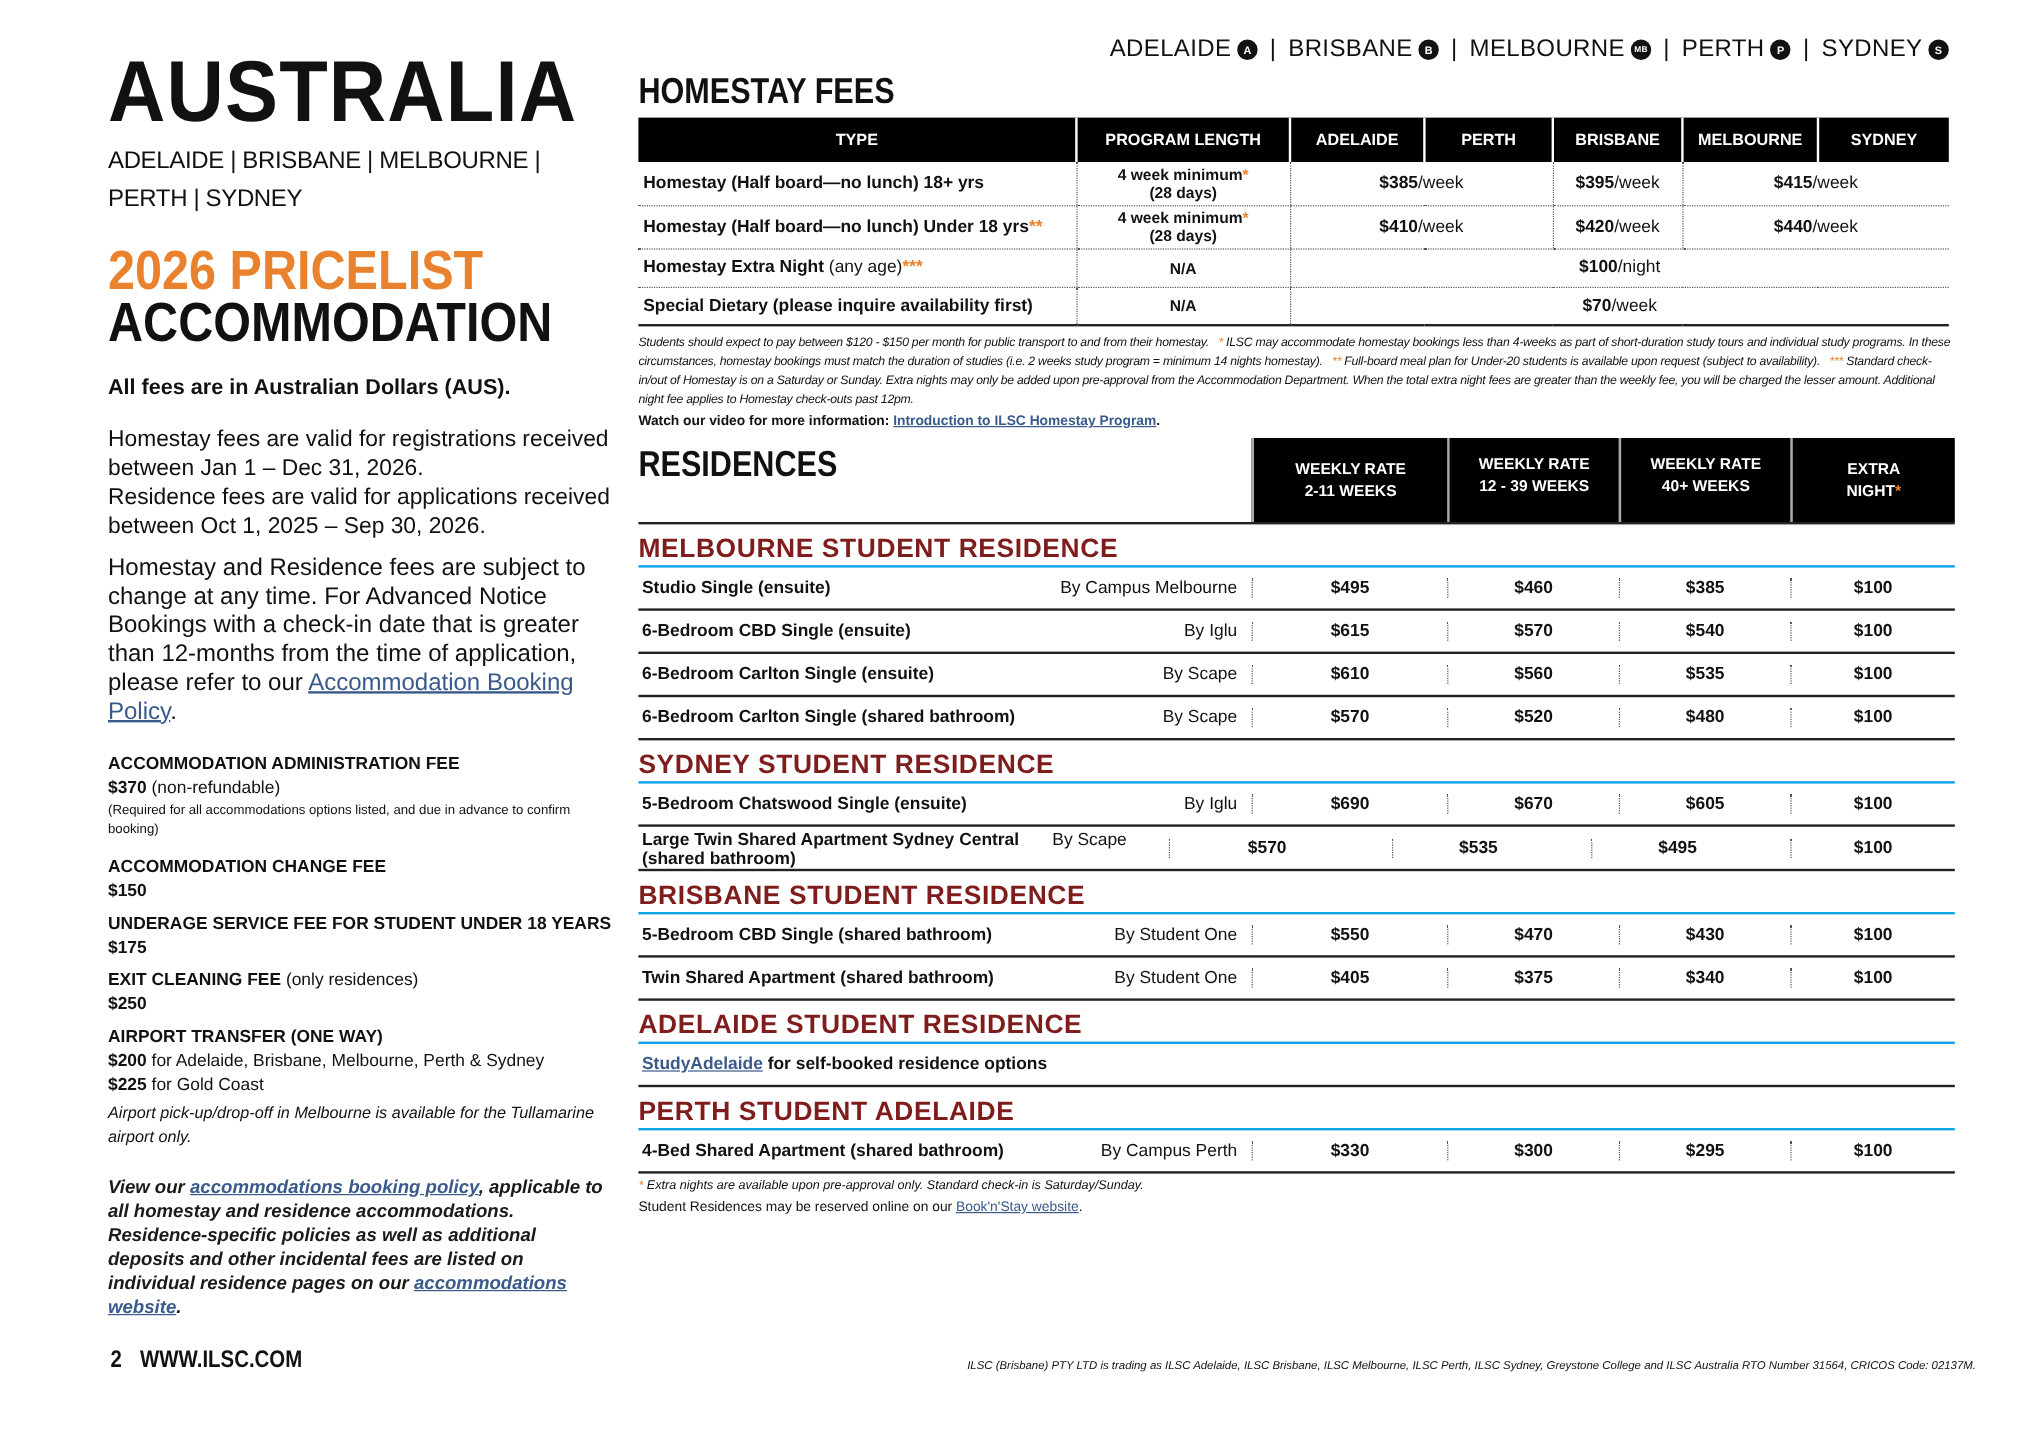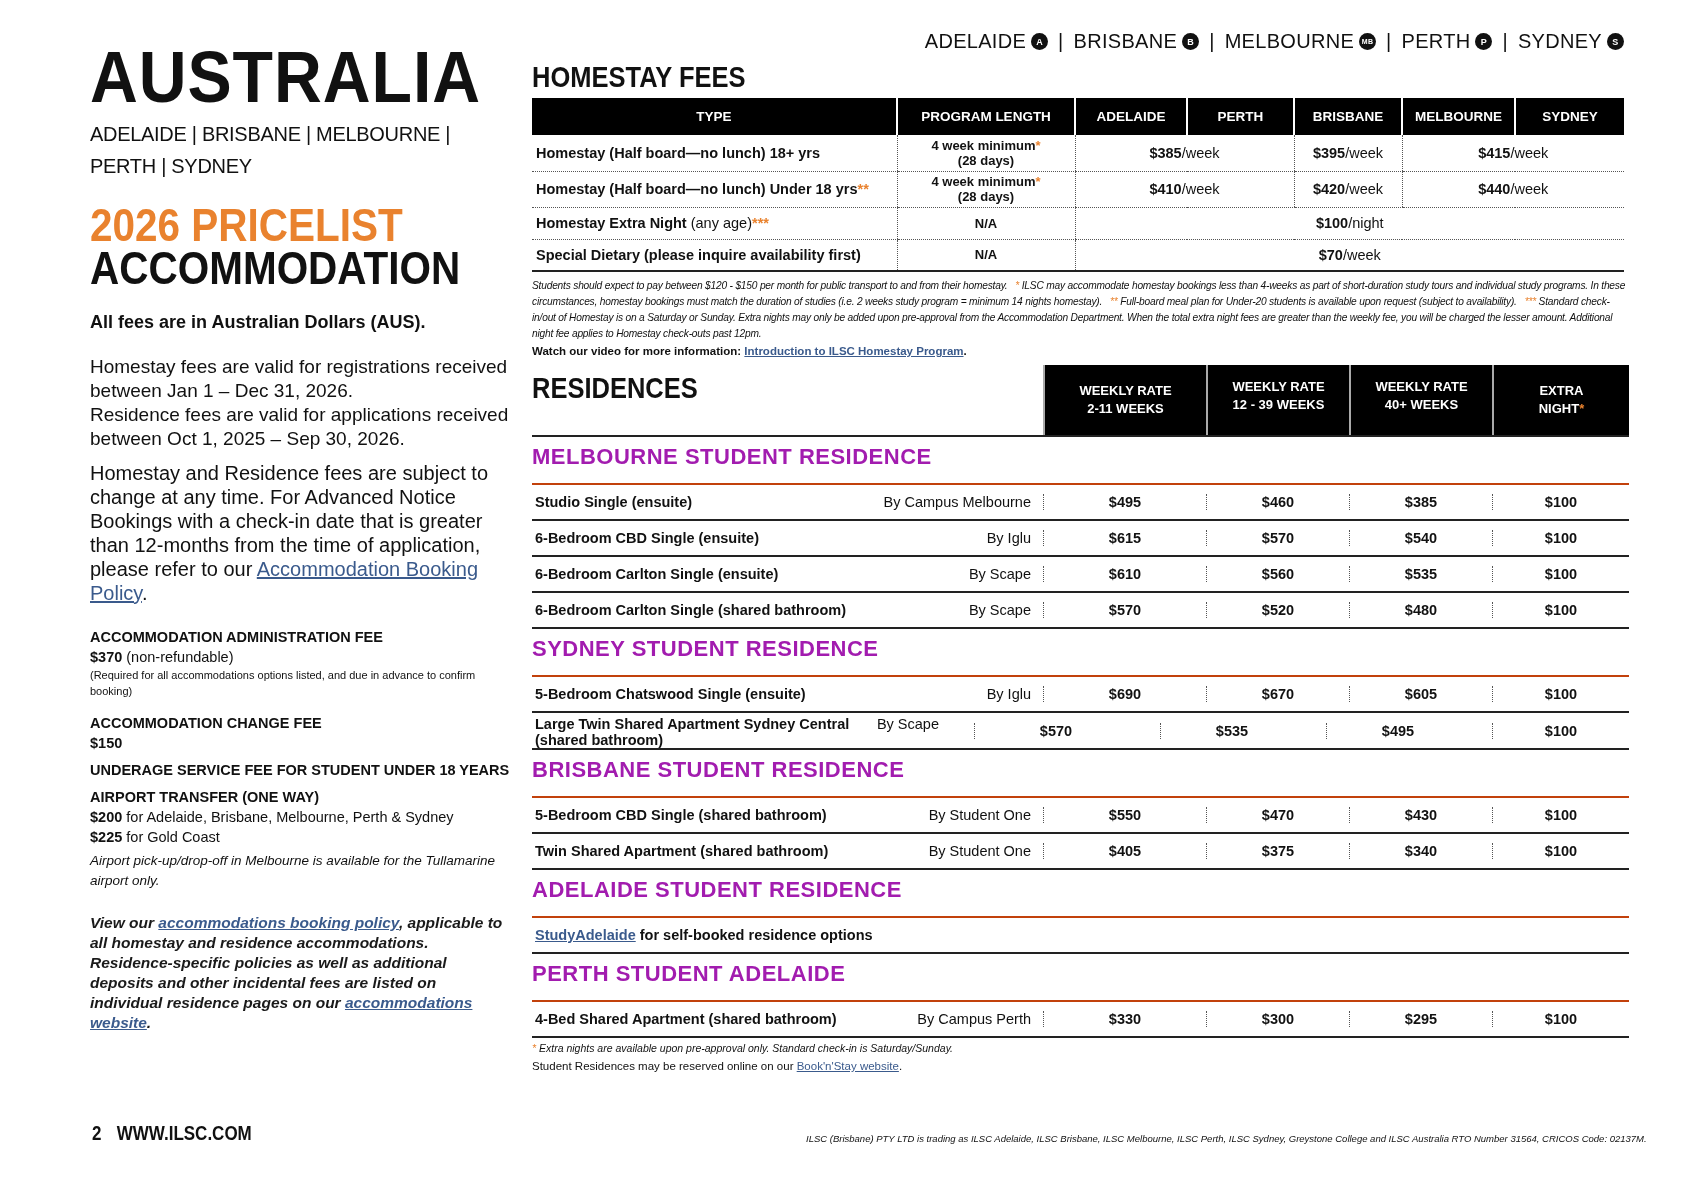--- a/index.html
+++ b/index.html
@@ -50,21 +50,21 @@
   .hs-notes { margin-top: 6px; font-size: 10.2px; font-style: italic; line-height: 16px; letter-spacing: -0.2px; }
   .watch { margin-top: 3px; font-size: 11.5px; font-weight: bold; }
 
   .res-wrap { margin-top: 8px; width: 1097px; }
   .res-head { display: flex; align-items: stretch; border-bottom: 2px solid #222; }
   .res-head .title-cell { flex: 1; padding-top: 6px; }
   .res-head .hcell { background: #000; color: #fff; font-size: 13px; font-weight: 700; text-align: center; display: flex; align-items: center; justify-content: center; line-height: 18px; height: 70px; border-left: 2px solid #aaa; }
   .res-head .hcell:first-of-type { border-left: none; }
   .w1 { width: 163px; } .w2 { width: 143px; } .w3 { width: 143px; } .w4 { width: 137px; }
 
-  .city-h { font-size: 22px; font-weight: 700; color: #a21caf; letter-spacing: 0.5px; height: 48px; line-height: 40px; border-bottom: 2px solid #c2410c; transform-origin: left; }
+  .city-h { font-size: 22px; font-weight: 700; color: #7f1d1d; letter-spacing: 0.5px; height: 36px; line-height: 40px; border-bottom: 2px solid #0ea5e9; transform-origin: left; }
   .res-row { display: flex; align-items: center; border-bottom: 2px solid #222; height: 36px; }
   .res-row.tall { height: 37px; gap: 23px; }
   .res-row .name { flex: 1; display: flex; justify-content: space-between; align-items: center; font-size: 14.5px; padding: 0 12px 0 3px; }
   .res-row .name .nm { font-weight: 700; line-height: 16px; }
   .res-row .name .by { font-weight: 400; }
   .res-row.tall .name { align-items: flex-start; padding-top: 2px; }
   .res-row .v { display: flex; align-items: center; justify-content: center; font-size: 14.5px; font-weight: 700; border-left: 1px dotted #555; }
   .adel-row { height: 36px; border-bottom: 2px solid #222; display: flex; align-items: center; font-size: 14.5px; font-weight: 700; padding-left: 3px; }
   .adel-row .link { font-weight: 700; }
   .res-notes { margin-top: 4px; font-size: 10.5px; font-style: italic; }
@@ -100,20 +100,25 @@
       <div class="fee-title">ACCOMMODATION ADMINISTRATION FEE</div>
       <div class="fee-val"><b>$370</b><span> (non-refundable)</span></div>
       <div class="fee-note">(Required for all accommodations options listed, and due in advance to confirm booking)</div>
     </div>
     <div class="fee-block" style="margin-top:14px">
       <div class="fee-title">ACCOMMODATION CHANGE FEE</div>
       <div class="fee-val"><b>$150</b></div>
     </div>
     <div class="fee-block">
       <div class="fee-title">UNDERAGE SERVICE FEE FOR STUDENT UNDER 18 YEARS</div>
+      <div class="fee-val"><b>$175</b></div>
+    </div>
+    <div class="fee-block">
+      <div class="fee-title"><span>EXIT CLEANING FEE</span><span style="font-weight:400"> (only residences)</span></div>
+      <div class="fee-val"><b>$250</b></div>
     </div>
     <div class="fee-block">
       <div class="fee-title">AIRPORT TRANSFER (ONE WAY)</div>
       <div class="fee-val"><b>$200</b><span> for Adelaide, Brisbane, Melbourne, Perth &amp; Sydney</span></div>
       <div class="fee-val"><b>$225</b><span> for Gold Coast</span></div>
       <div class="airport-note">Airport pick-up/drop-off in Melbourne is available for the Tullamarine airport only.</div>
     </div>
   </div>
 
   <div class="view-policy">

